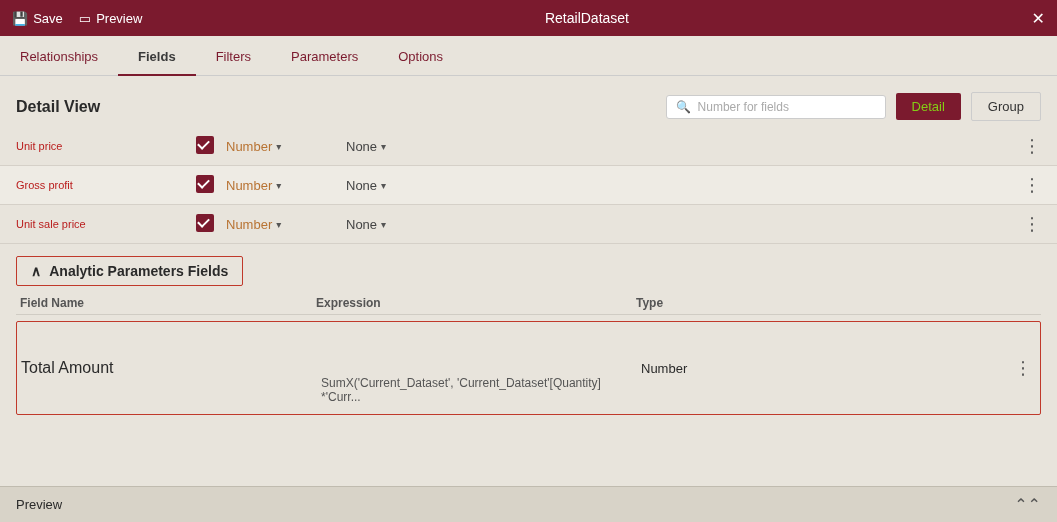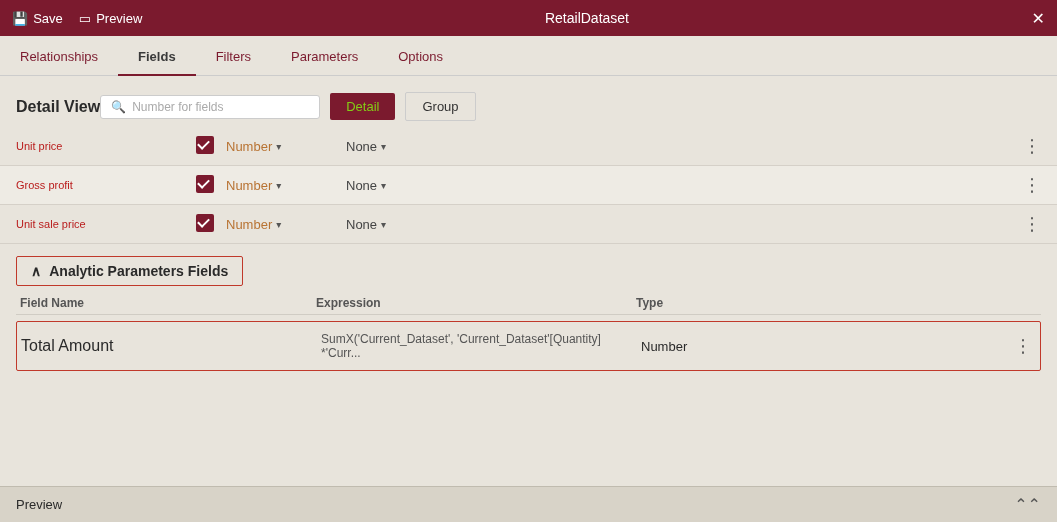--- a/index.html
+++ b/index.html
@@ -50,22 +50,23 @@
       background: #e8e4dc;
       padding: 10px 0 0 0;
       height: calc(522px - 76px);
       overflow-y: auto;
     }
 
     
     .section-header-row {
       display: flex;
       align-items: center;
-      justify-content: flex-start;
+      justify-content: space-between;
       padding: 6px 16px 6px 16px;
+      gap: 47px;
     }
     .section-title { font-size: 16px; font-weight: 600; color: #2a2a2a; }
 
     .header-right { display: flex; align-items: center; gap: 10px; }
     .search-box {
       display: flex;
       align-items: center;
       background: white;
       border: 1px solid #ccc;
       border-radius: 3px;
@@ -140,21 +141,21 @@
     .analytic-row {
       display: flex;
       align-items: center;
       padding: 10px 4px;
       border: 1.5px solid #c0392b;
       margin-top: 6px;
       background: #e8e4dc;
       border-radius: 2px;
     }
     .analytic-row-field { width: 300px; font-size: 16px; color: #2a2a2a; }
-    .analytic-row-expr { width: 320px; font-size: 12px; color: #555; }
+    .analytic-row-expr { width: 320px; font-size: 12px; color: #555; margin-top: 44px; }
     .analytic-row-type { width: 100px; font-size: 13px; color: #2a2a2a; }
     .analytic-row-actions { margin-left: auto; color: #555; cursor: pointer; font-size: 18px; padding-right: 4px; }
 
     
     .preview-bar {
       position: absolute;
       bottom: 0;
       left: 0;
       right: 0;
       background: #d8d3c8;

